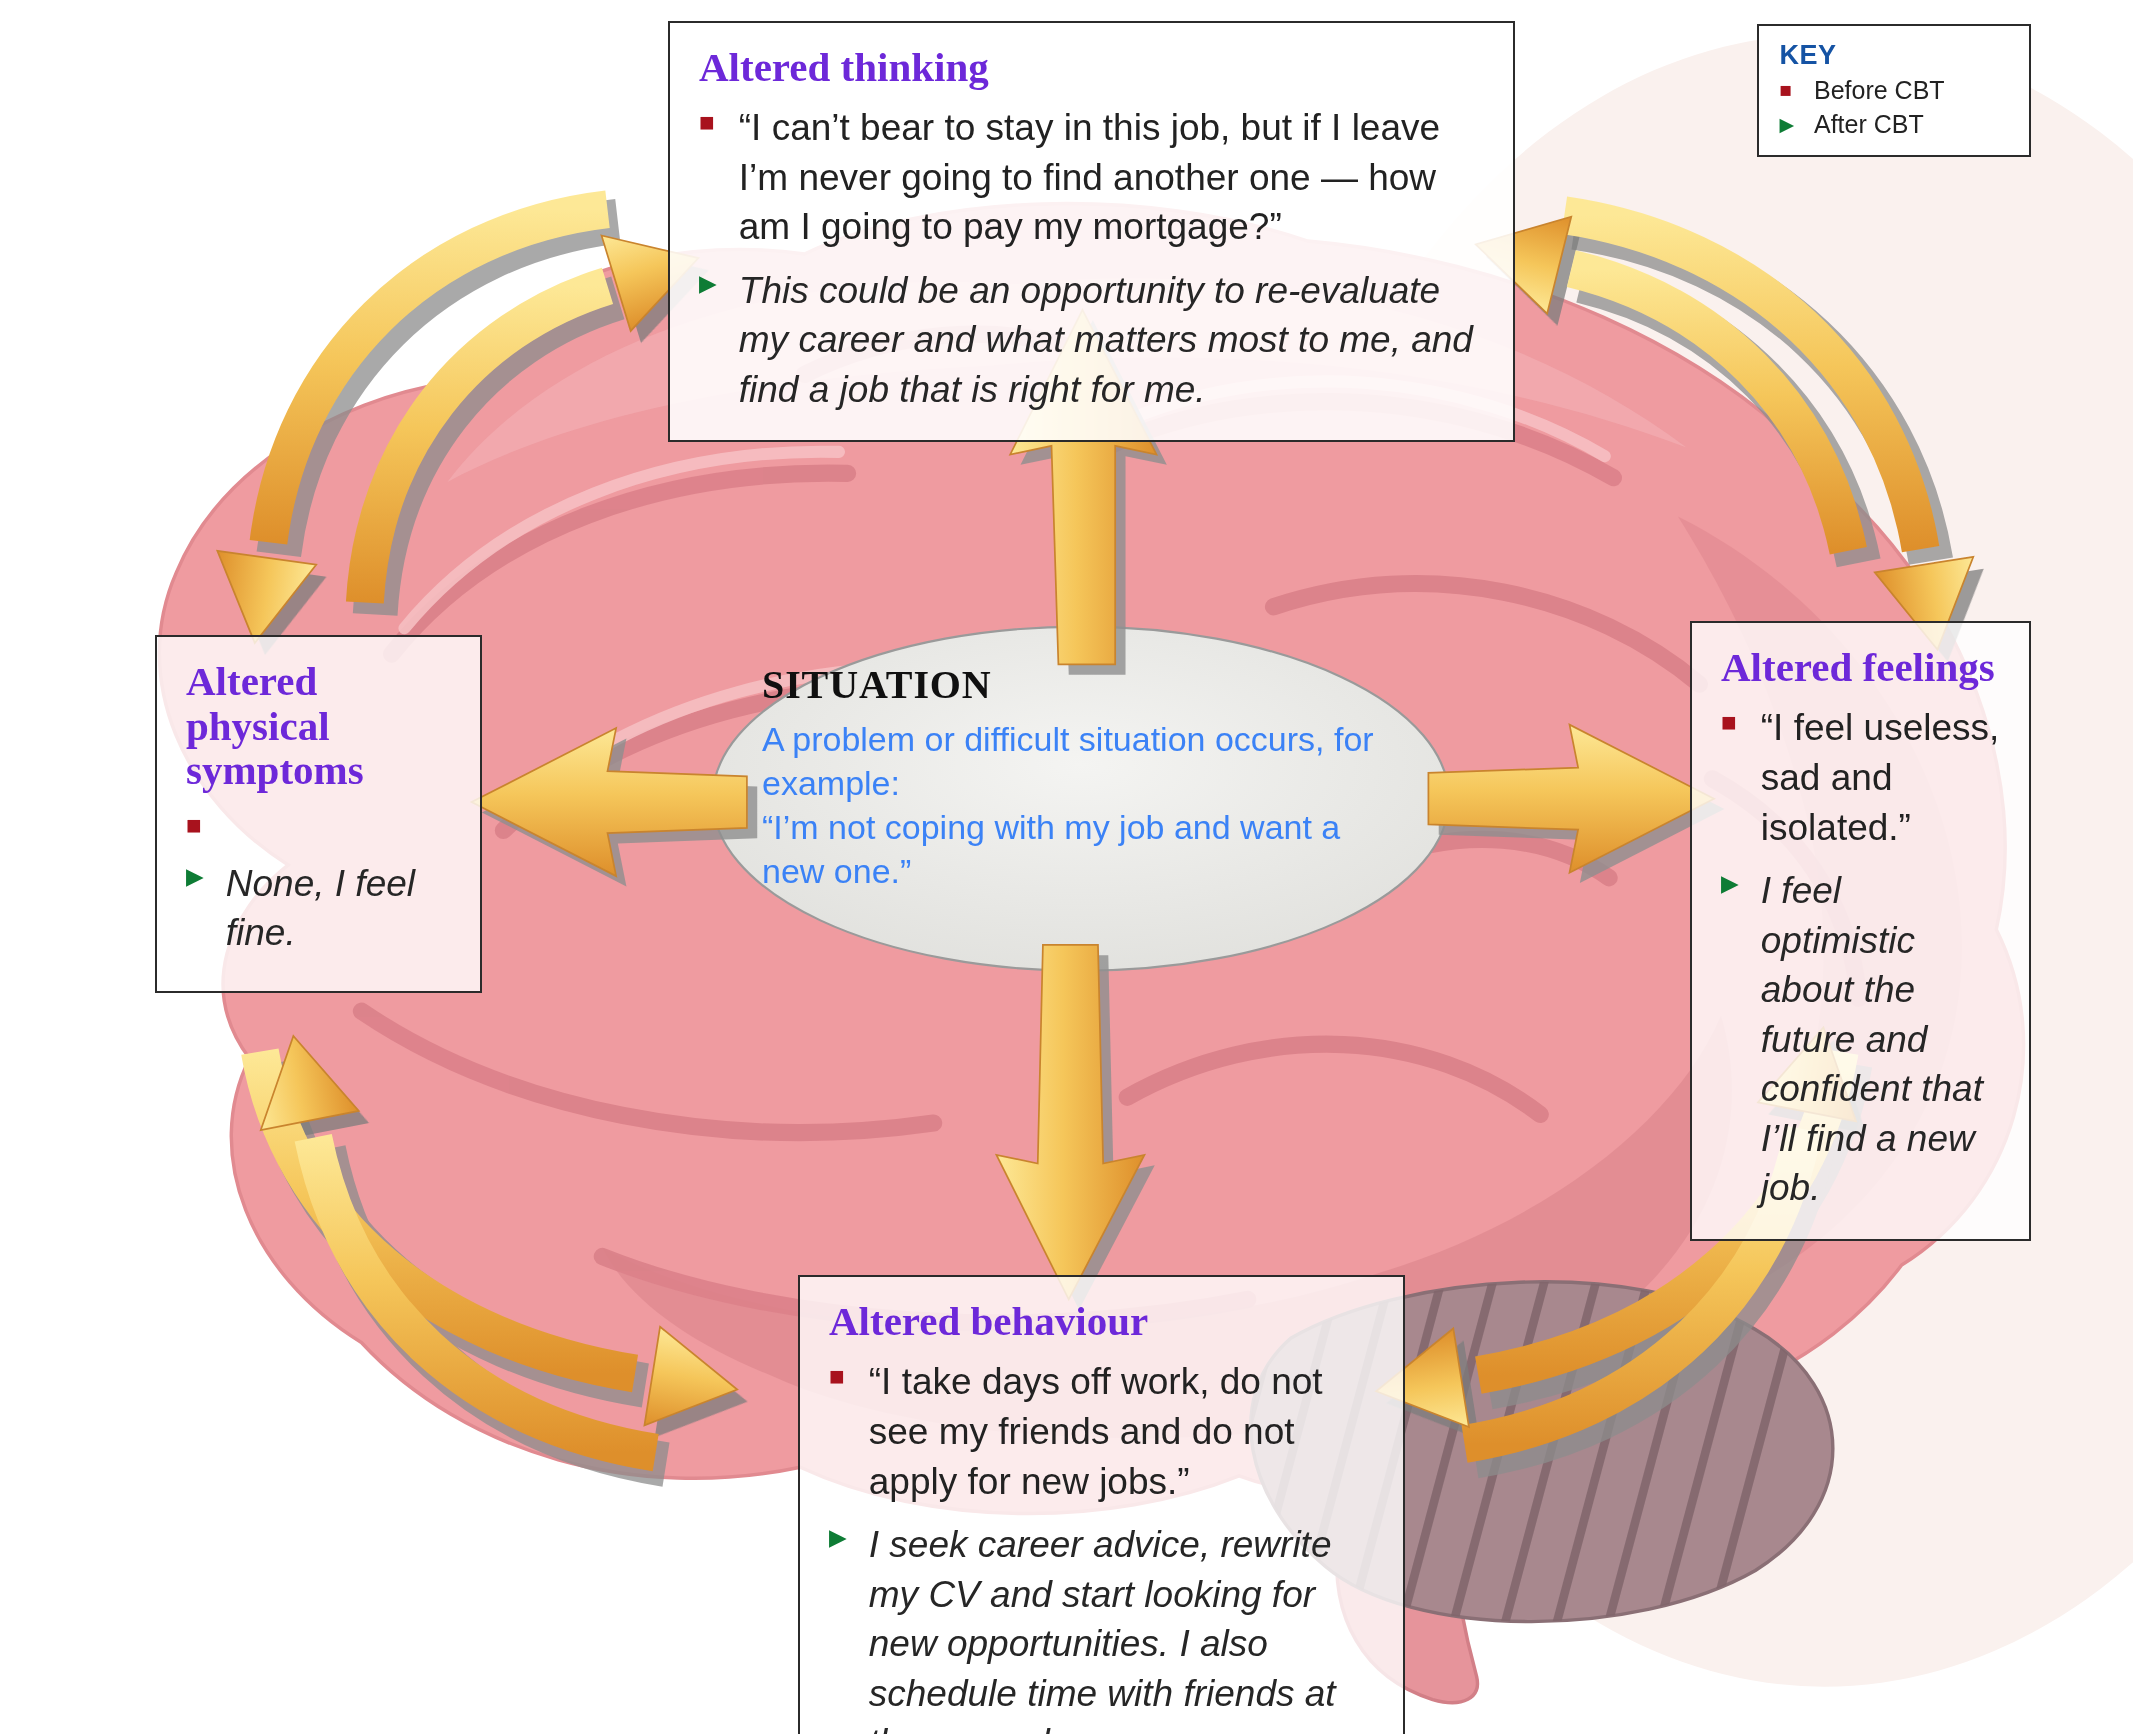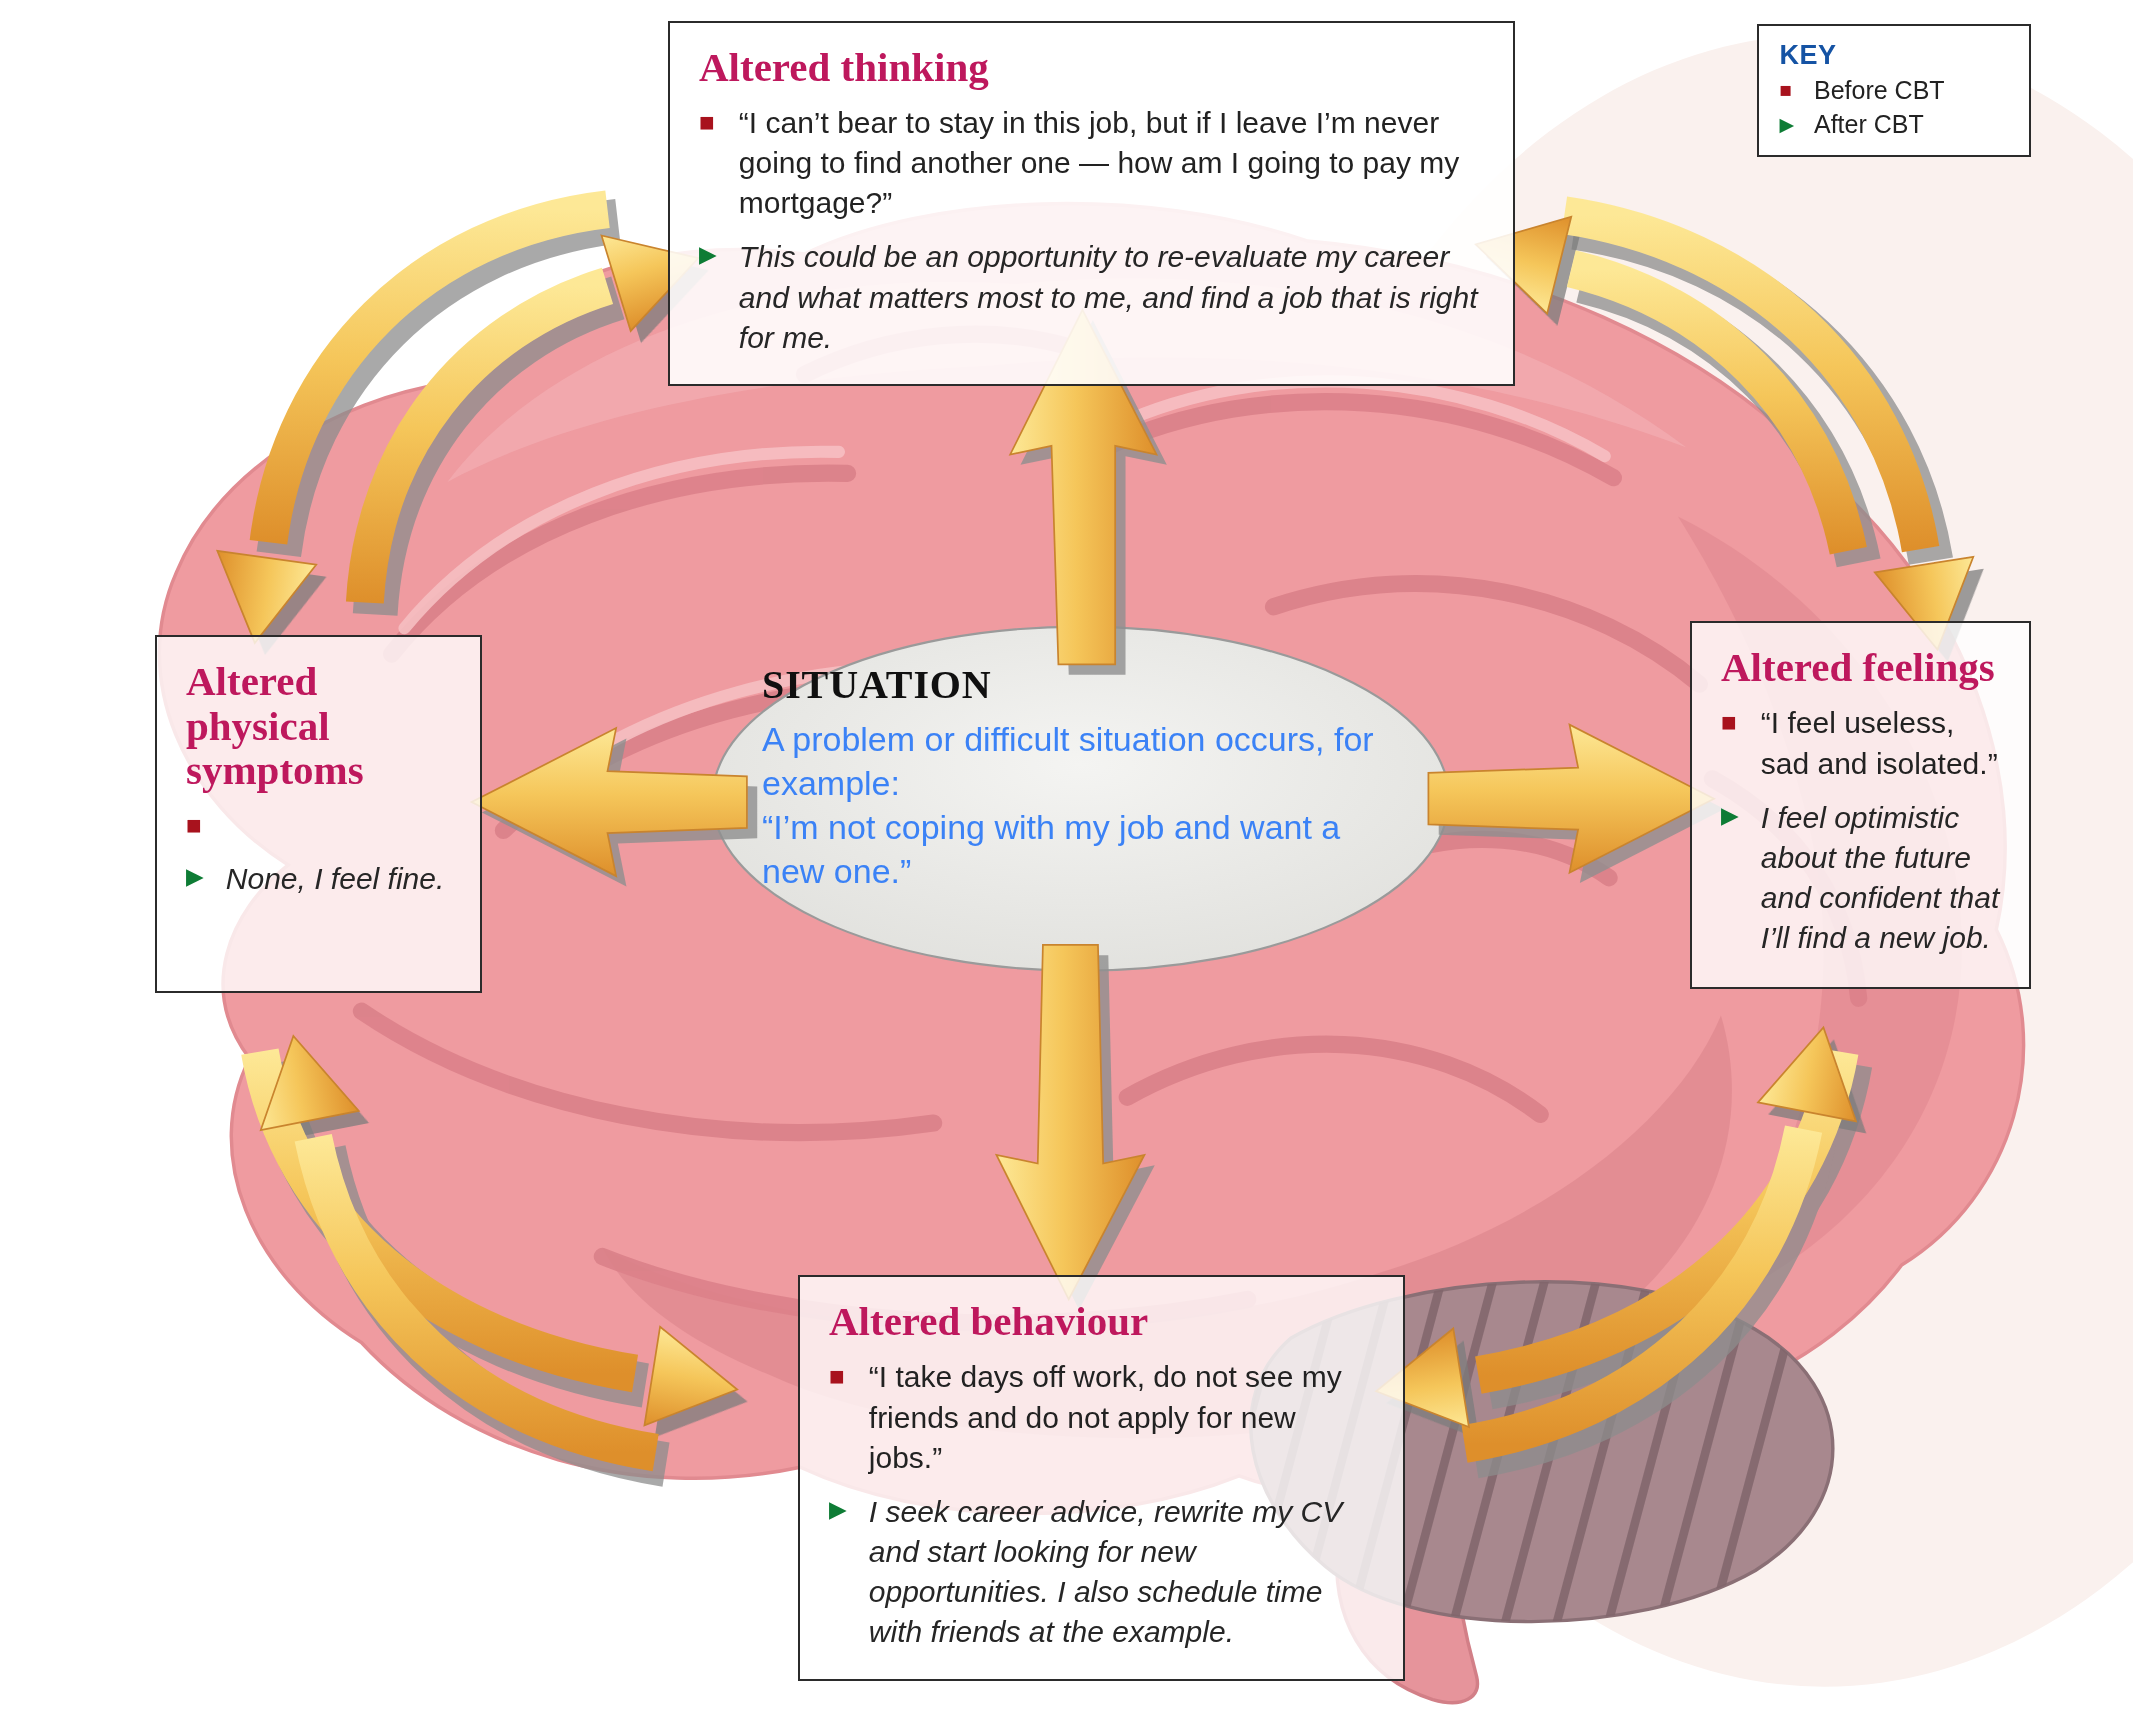--- a/index.html
+++ b/index.html
@@ -20,25 +20,25 @@
     background:rgba(255,255,255,0.80);
     border:2.6px solid #2b2b2b;
     box-sizing:border-box;
     padding:22.4px 29px 26px 29px;
   }
   .infobox .title{
     font-family:"Liberation Serif", serif;
     font-weight:bold;
     font-size:41px;
     line-height:1.08;
-    color:#be185d;
+    color:#6d28d9;
     margin-bottom:6.9px;
   }
   .entry{display:flex;align-items:flex-start;gap:13.8px;margin-top:13.8px;}
-  .entry .text{font-size:30px;line-height:1.34;color:#222;}
+  .entry .text{font-size:37px;line-height:1.34;color:#222;}
   .entry.after .text{font-style:italic;color:#262626;}
   .marker{flex:0 0 26px;text-align:left;line-height:1.5;}
   .entry.before .marker{color:#A8121D;font-size:26px;}
   .entry.after  .marker{color:#0E7C35;font-size:23px;}
 
   #box-thinking{left:668px;top:20.6px;width:847px;min-height:284px;background:rgba(255,255,255,0.88);}
   #box-feelings{left:1690px;top:621px;width:341px;min-height:368px;}
   #box-physical{left:155px;top:635px;width:327px;min-height:358px;}
   #box-behaviour{left:798px;top:1275px;width:607px;min-height:299px;}
 

